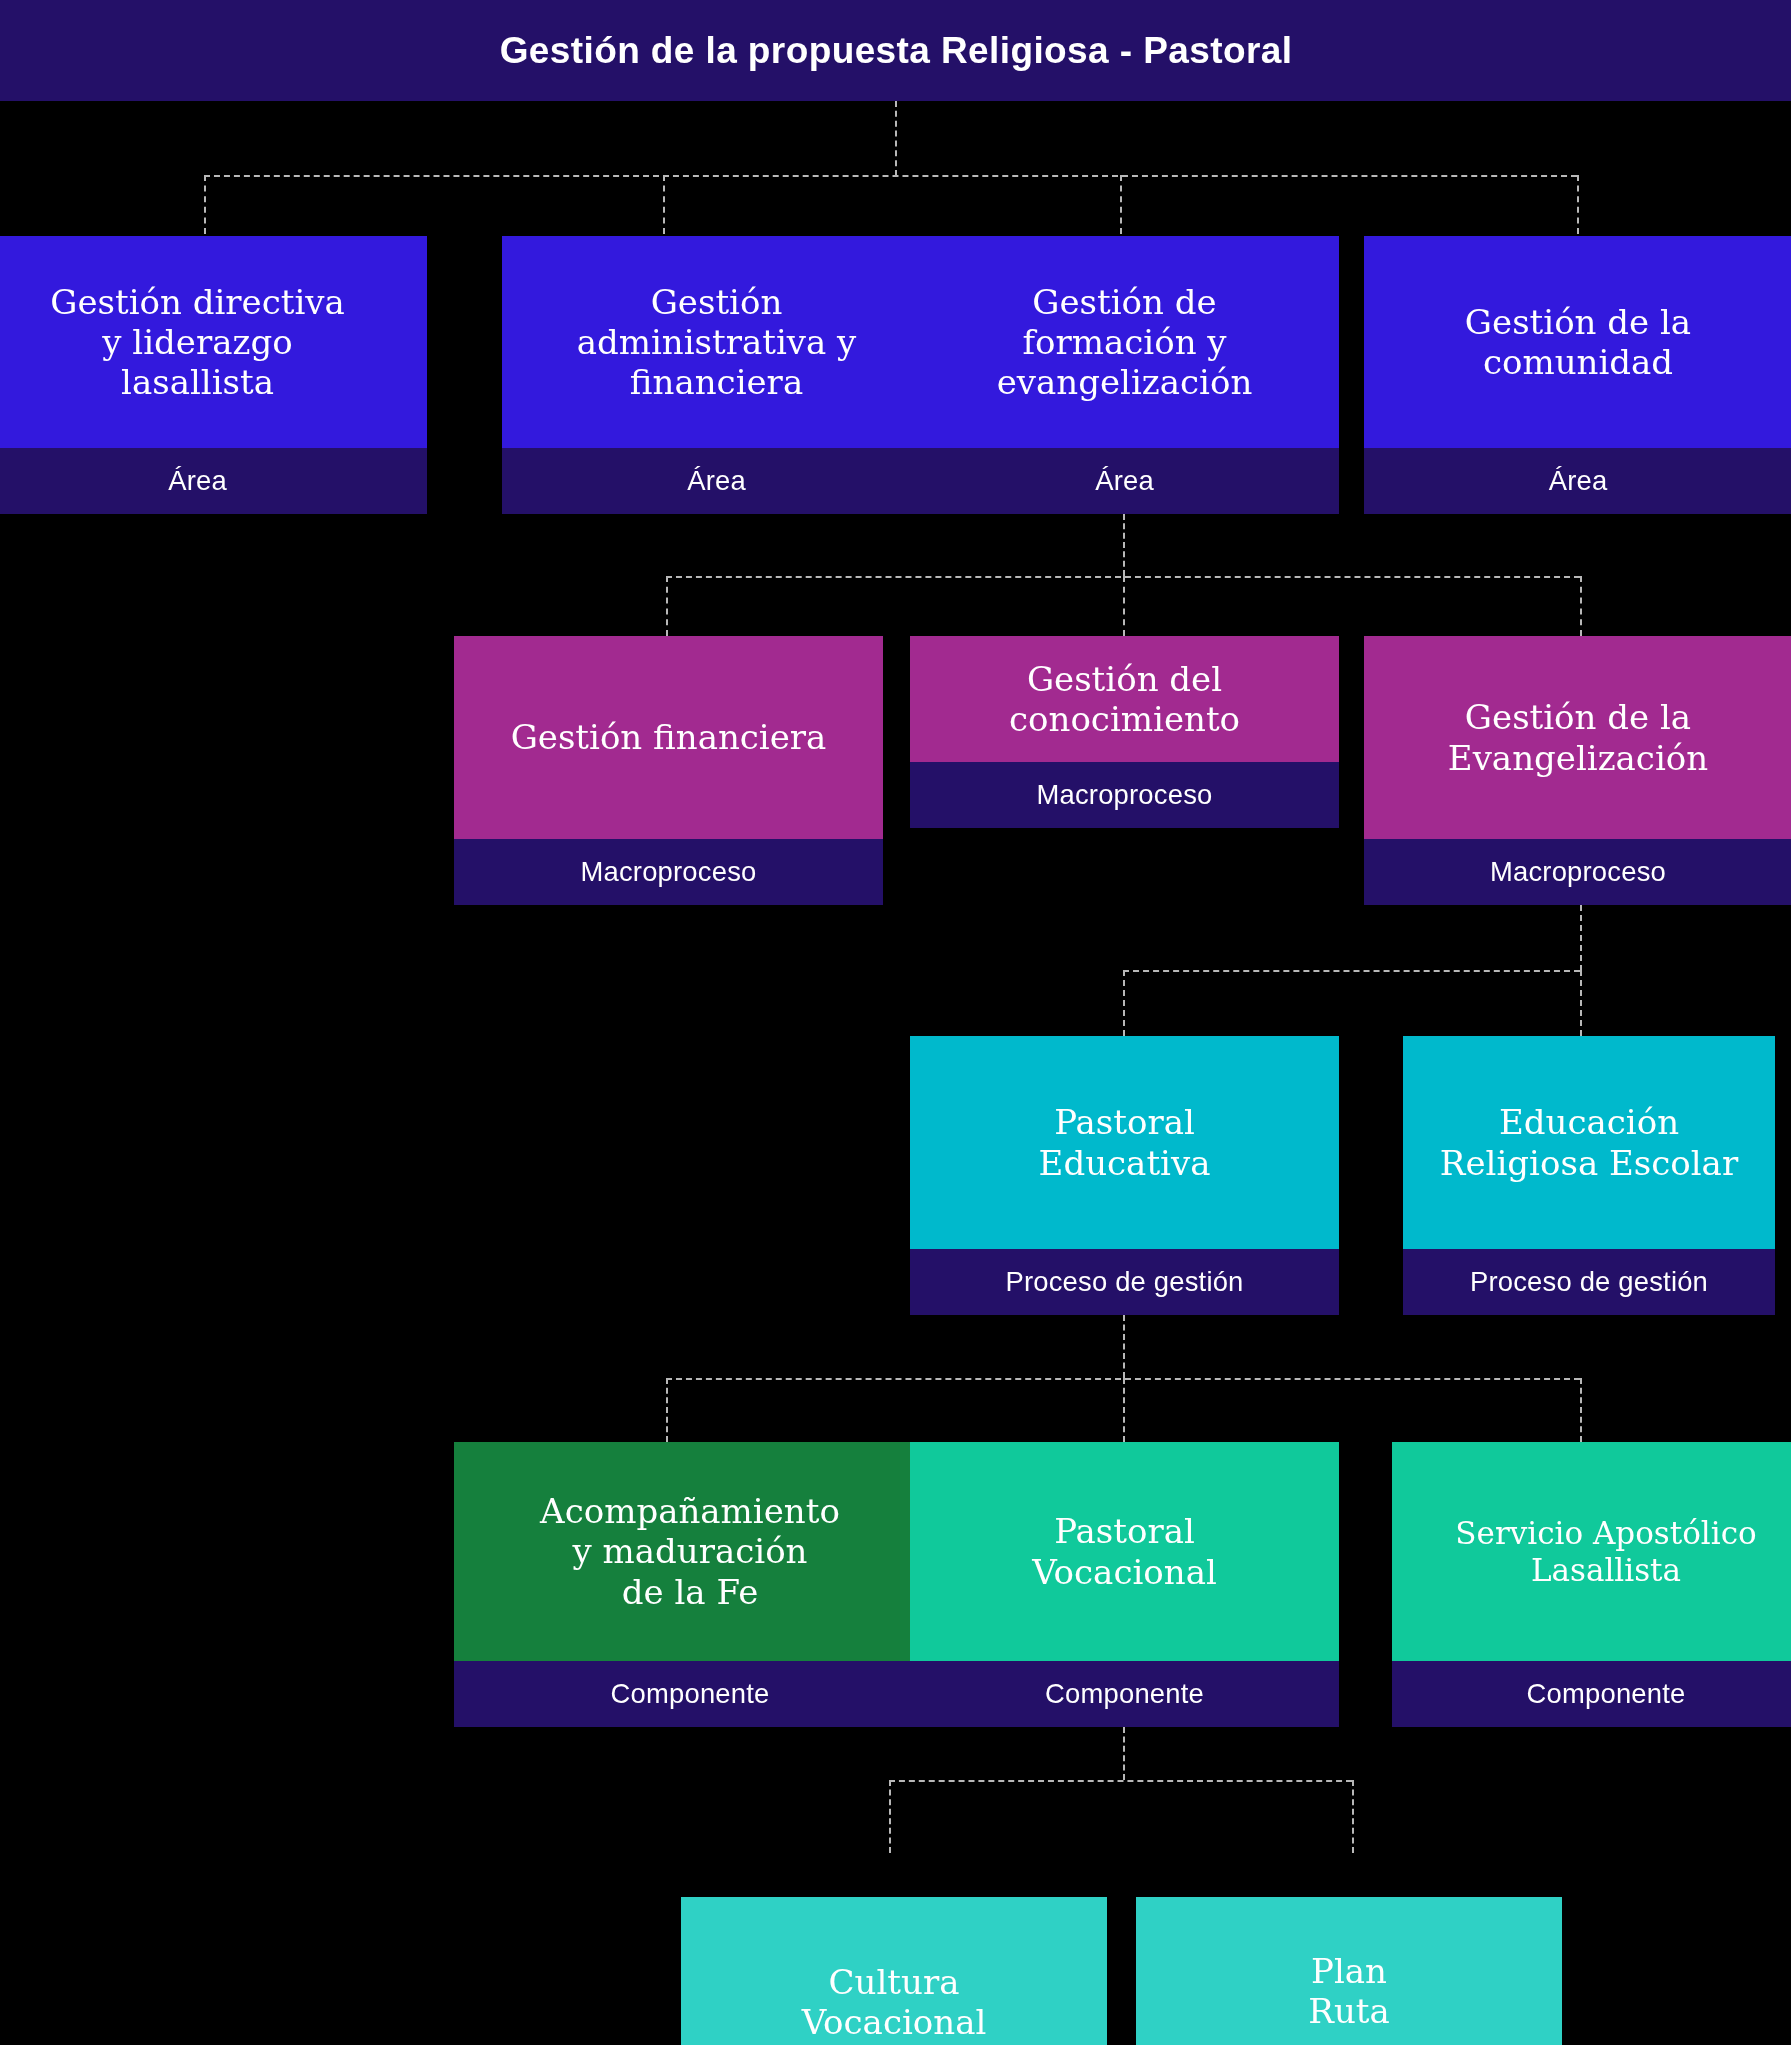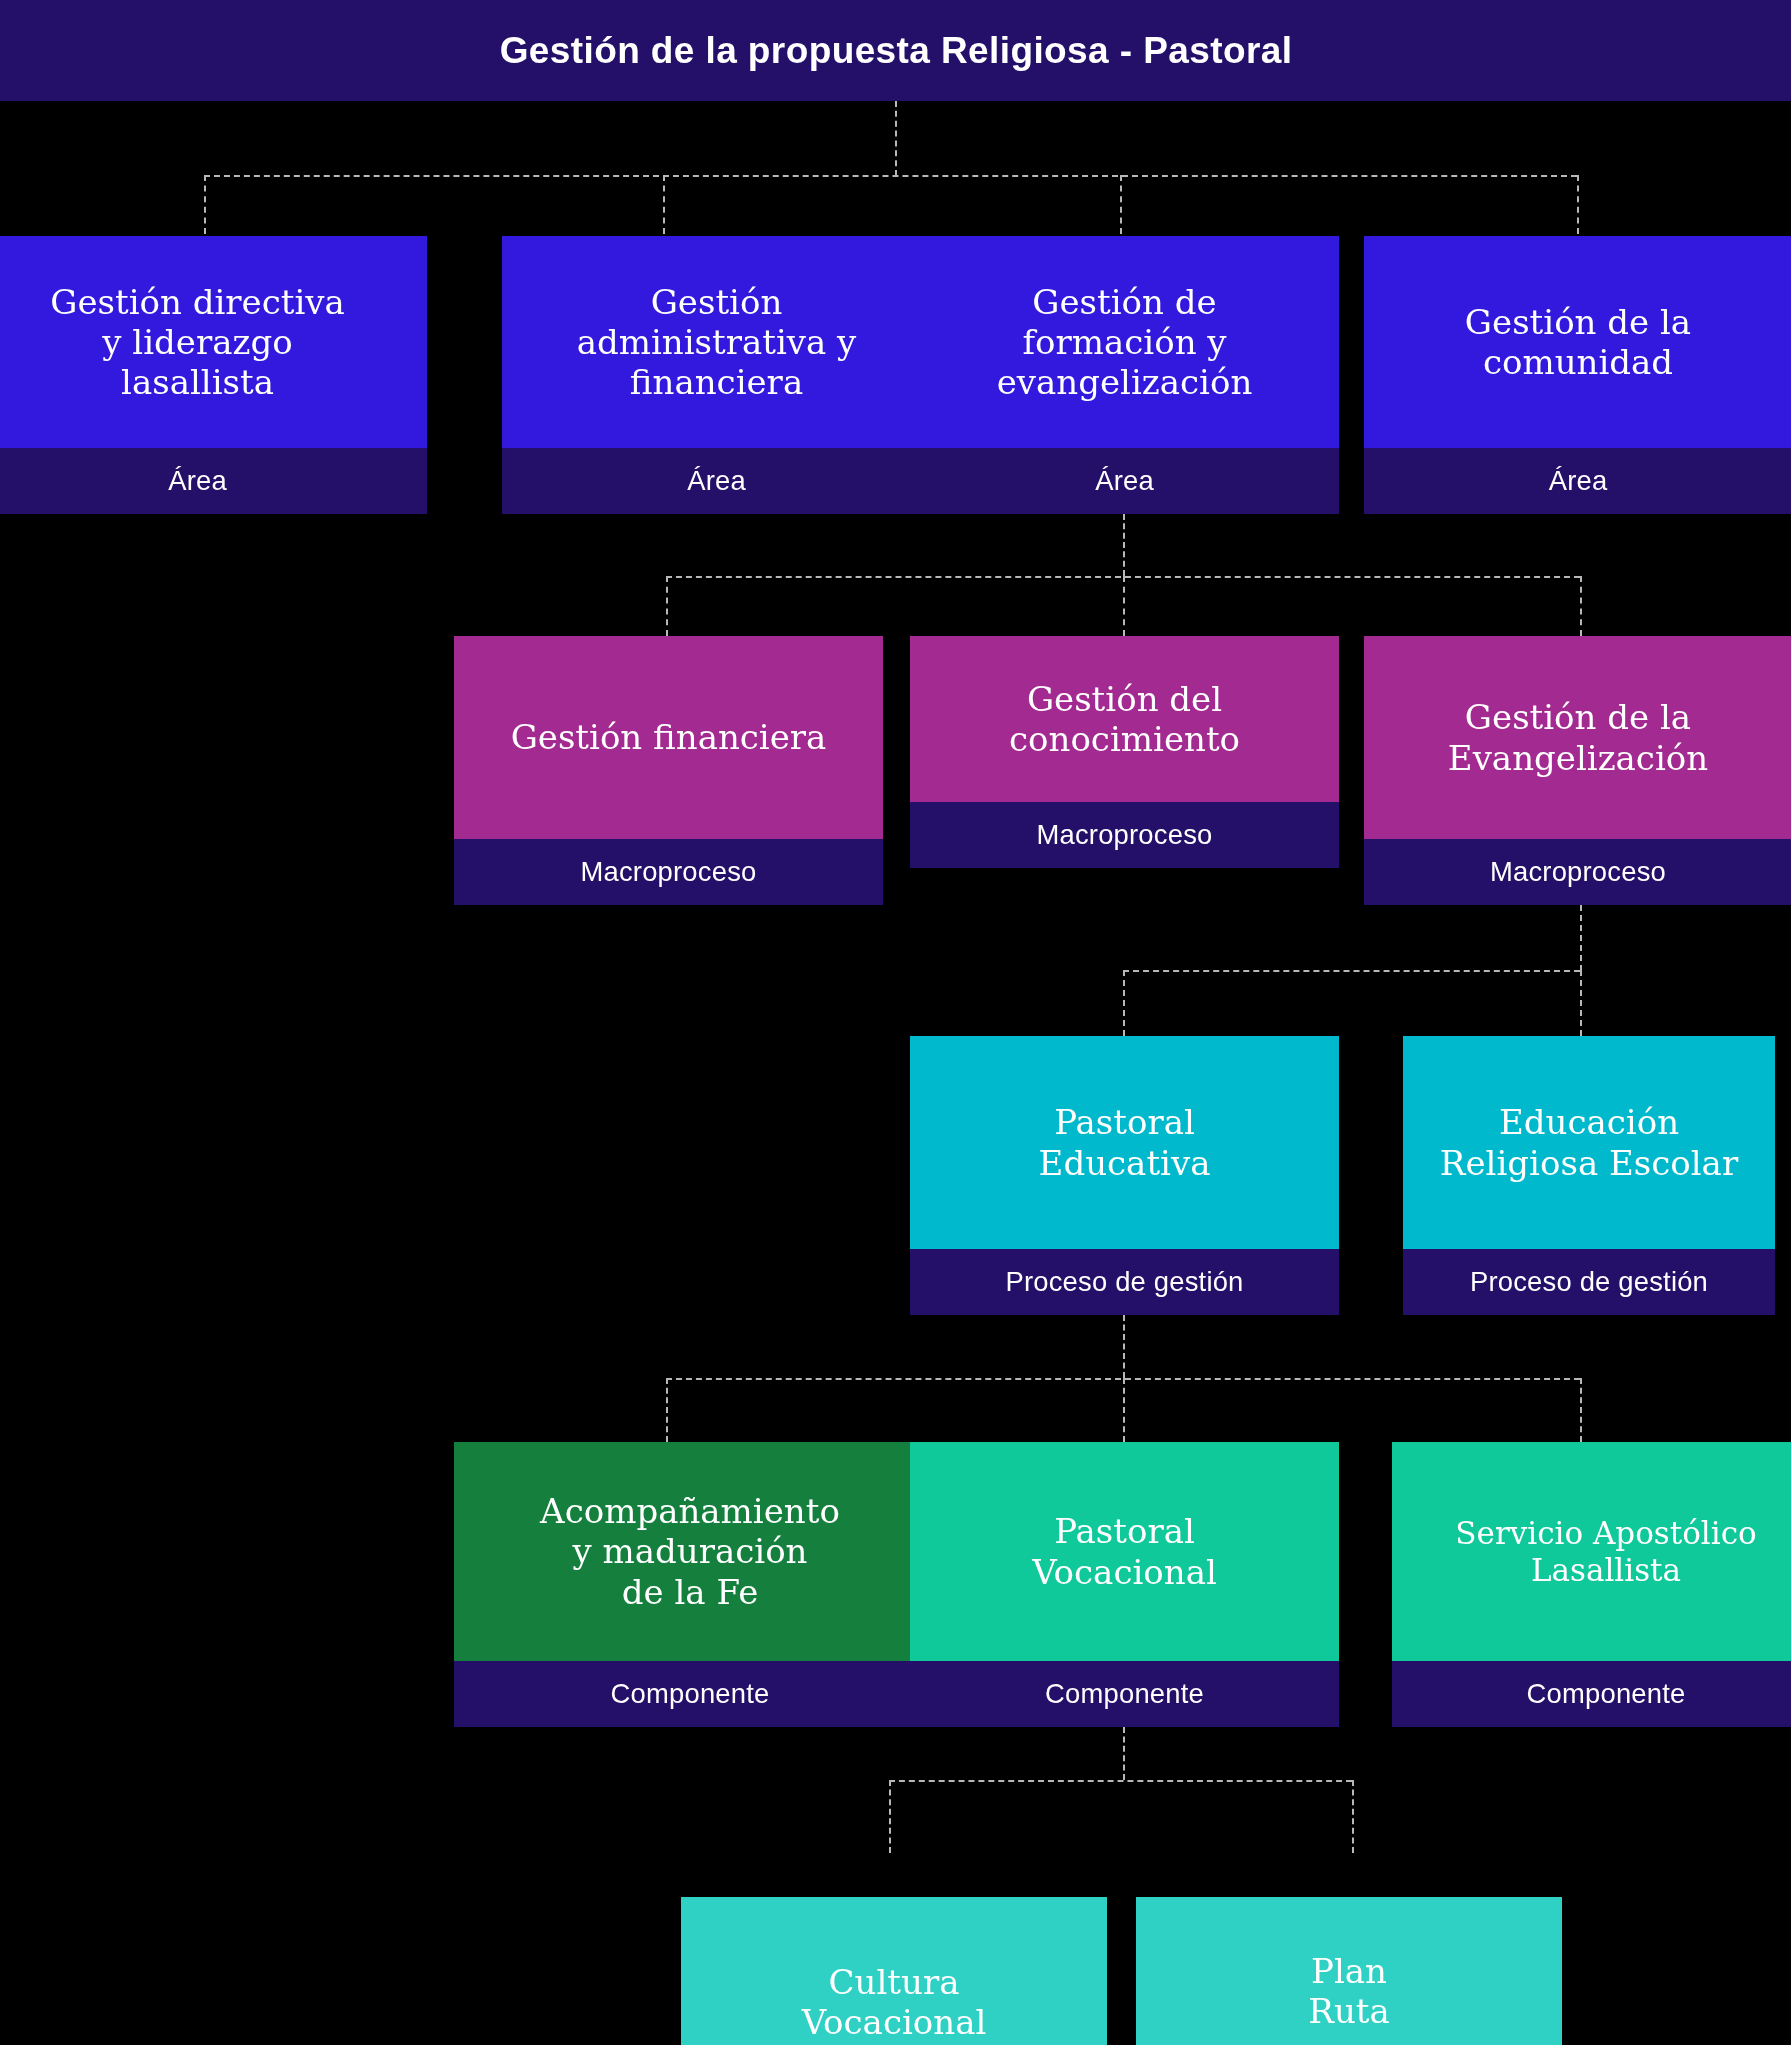--- a/index.html
+++ b/index.html
@@ -124,21 +124,21 @@
   <div class="conn-h" style="left:666px; top:576px; width:914px;"></div>
   <div class="conn-v" style="left:666px; top:576px; height:60px;"></div>
   <div class="conn-v" style="left:1123px; top:576px; height:60px;"></div>
   <div class="conn-v" style="left:1580px; top:576px; height:60px;"></div>
 
   <div class="node" style="left:454px; top:636px; width:429px; height:269px; background:#a22a90;">
     <div class="node-body">Gestión financiera</div>
     <div class="node-foot">Macroproceso</div>
   </div>
 
-  <div class="node" style="left:910px; top:636px; width:429px; height:232px; background:#a22a90;">
+  <div class="node" style="left:910px; top:636px; width:429px; height:192px; background:#a22a90;">
     <div class="node-body">Gestión del<br>conocimiento</div>
     <div class="node-foot">Macroproceso</div>
   </div>
 
   <div class="node" style="left:1364px; top:636px; width:428px; height:269px; background:#a22a90;">
     <div class="node-body">Gestión de la<br>Evangelización</div>
     <div class="node-foot">Macroproceso</div>
   </div>
 
   <div class="conn-v" style="left:1580px; top:905px; height:66px;"></div>

